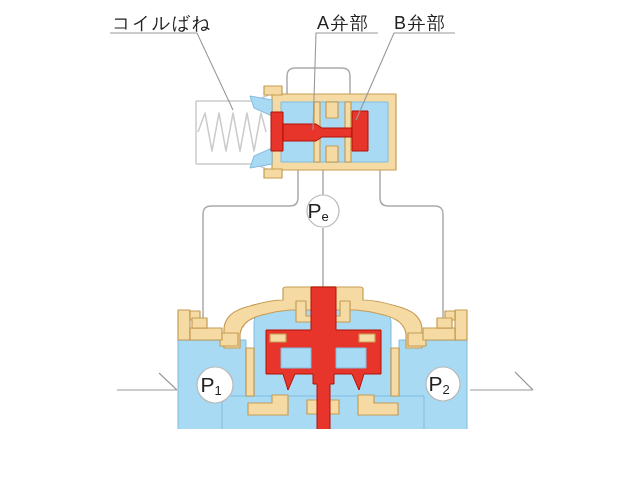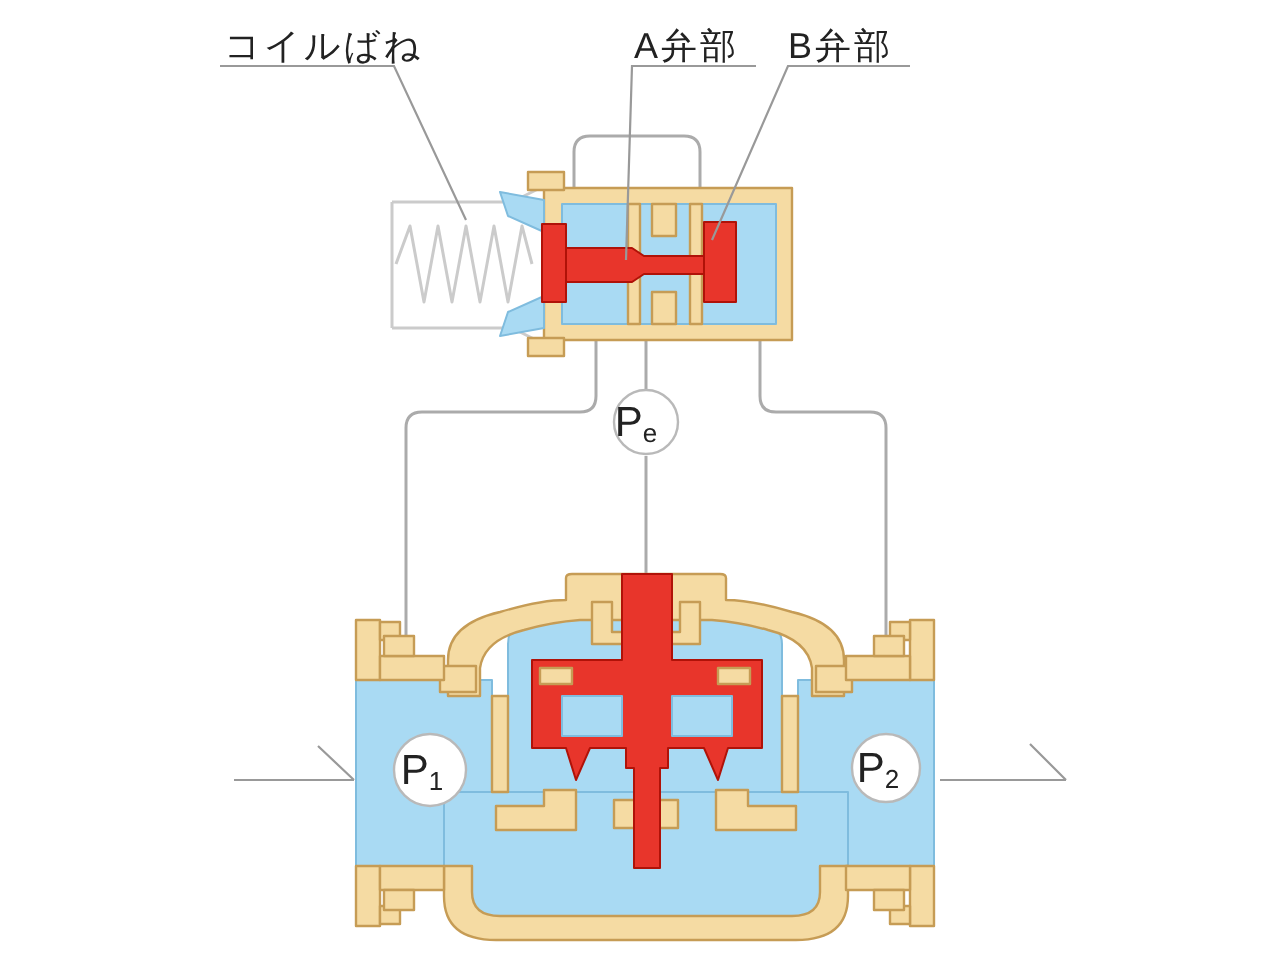--- a/index.html
+++ b/index.html
@@ -1,16 +1,16 @@
 <!DOCTYPE html>
 <html style="--body_tan: #F5DBA3; --body_tan_stroke: #C69C55; --fluid_blue: #A9DAF3; --fluid_blue_stroke: #7FBCDE; --valve_red: #E8352B; --valve_red_stroke: #B01208; --pipe_gray: #ABABAB; --leader_gray: #999999; --spring_gray: #CBCBCB; --text_color: #222222; --background: #FFFFFF;"><head>
 <meta charset="utf-8">
 <style>
   html,body{margin:0;padding:0;background:#fff;}
-  .stage{width:640px;height:478px;position:relative;background:var(--background,#fff);}
+  .stage{width:640px;height:429px;position:relative;background:var(--background,#fff);}
   svg{display:block;}
   .tan{fill:var(--body_tan);stroke:var(--body_tan_stroke);stroke-width:1.2;stroke-linejoin:round;}
   .blue{fill:var(--fluid_blue);stroke:var(--fluid_blue_stroke);stroke-width:1;stroke-linejoin:round;}
   .red{fill:var(--valve_red);stroke:var(--valve_red_stroke);stroke-width:1;stroke-linejoin:round;}
   .pipe{fill:none;stroke:var(--pipe_gray);stroke-width:1.5;}
   .leader{fill:none;stroke:var(--leader_gray);stroke-width:1.1;}
   .spring{fill:none;stroke:var(--spring_gray);stroke-width:1.5;stroke-linejoin:round;}
   .wcirc{fill:#ffffff;stroke:#b9b9b9;stroke-width:1.2;}
   text{fill:var(--text_color);font-family:"Liberation Sans","DejaVu Sans",sans-serif;}
   .jp{font-size:18px;letter-spacing:1.5px;}

